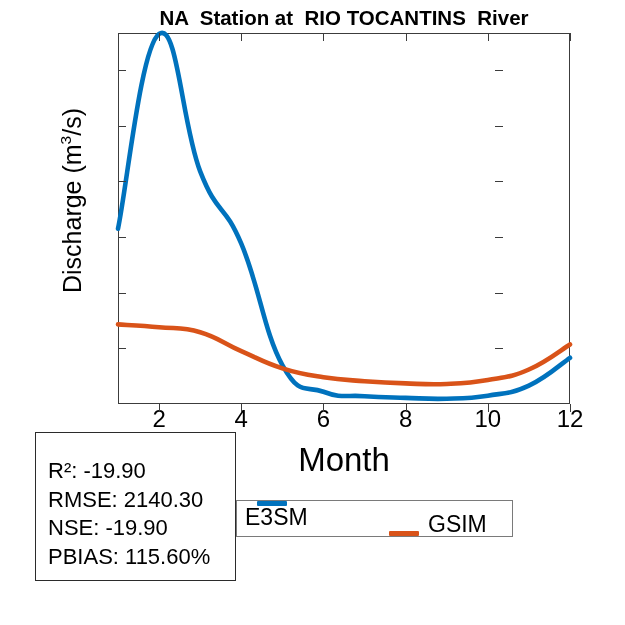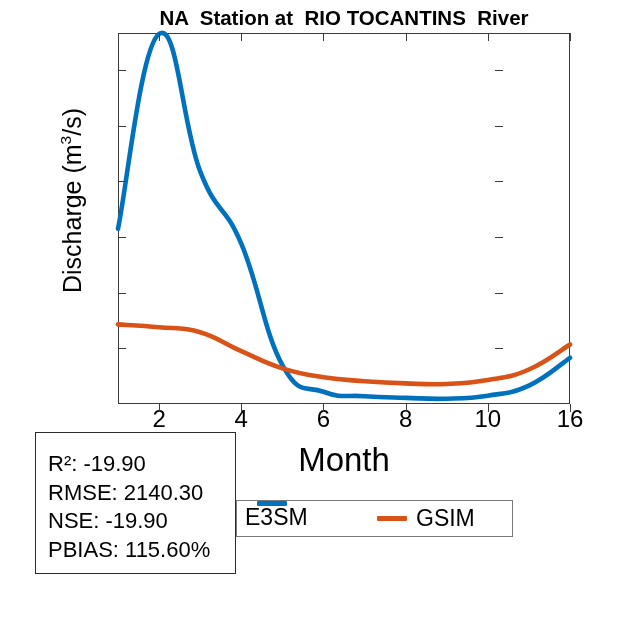--- a/index.html
+++ b/index.html
@@ -122,21 +122,21 @@
 
   
   .stats-box {
     position: absolute;
     left: 35px;
     top: 432px;
     width: 201px;
     border: 1.6px solid #2b2b2b;
     background: #ffffff;
     box-sizing: border-box;
-    padding: 17px 0 9px 12px;
+    padding: 24px 0 9px 12px;
     z-index: 6;
   }
   .stats-line {
     font-size: 22px;
     line-height: 28.5px;
     white-space: nowrap;
   }
 
   
   .legend-box {
@@ -151,21 +151,21 @@
     z-index: 5;
   }
   .legend-entry {
     position: absolute;
     top: 0;
     height: 100%;
     display: flex;
     align-items: center;
   }
   .legend-entry.e1 { left: 8px; flex-direction: column; }
-  .legend-entry.e2 { left: 140px; }
+  .legend-entry.e2 { left: 152px; align-items: flex-end; }
 
   .legend-swatch {
     width: 30px;
     height: 5px;
     border-radius: 1px;
     margin-right: 9px;
   }
   .legend-text {
     font-size: 23px;
     line-height: 23px;
@@ -208,21 +208,21 @@
       <div class="ytick-mark right" style="top: 70.0165px;"></div>
     </div>
 
   <div class="xlabel">Month</div>
   <div id="xtick-labels">
       <div class="xtick-label" style="left: 159.091px;">2</div>
       <div class="xtick-label" style="left: 241.273px;">4</div>
       <div class="xtick-label" style="left: 323.455px;">6</div>
       <div class="xtick-label" style="left: 405.636px;">8</div>
       <div class="xtick-label" style="left: 487.818px; text-align: center;">10</div>
-      <div class="xtick-label" style="left: 570px;">16</div>
+      <div class="xtick-label" style="left: 570px;">12</div>
     </div>
   <div id="xtick-marks">
       <div class="xtick-mark" style="left: 159.091px;"></div>
       <div class="xtick-mark top" style="left: 159.091px; top: 33px;"></div>
       <div class="xtick-mark" style="left: 241.273px;"></div>
       <div class="xtick-mark top" style="left: 241.273px; top: 33px;"></div>
       <div class="xtick-mark" style="left: 323.455px;"></div>
       <div class="xtick-mark top" style="left: 323.455px; top: 33px;"></div>
       <div class="xtick-mark" style="left: 405.636px;"></div>
       <div class="xtick-mark top" style="left: 405.636px; top: 33px;"></div>

